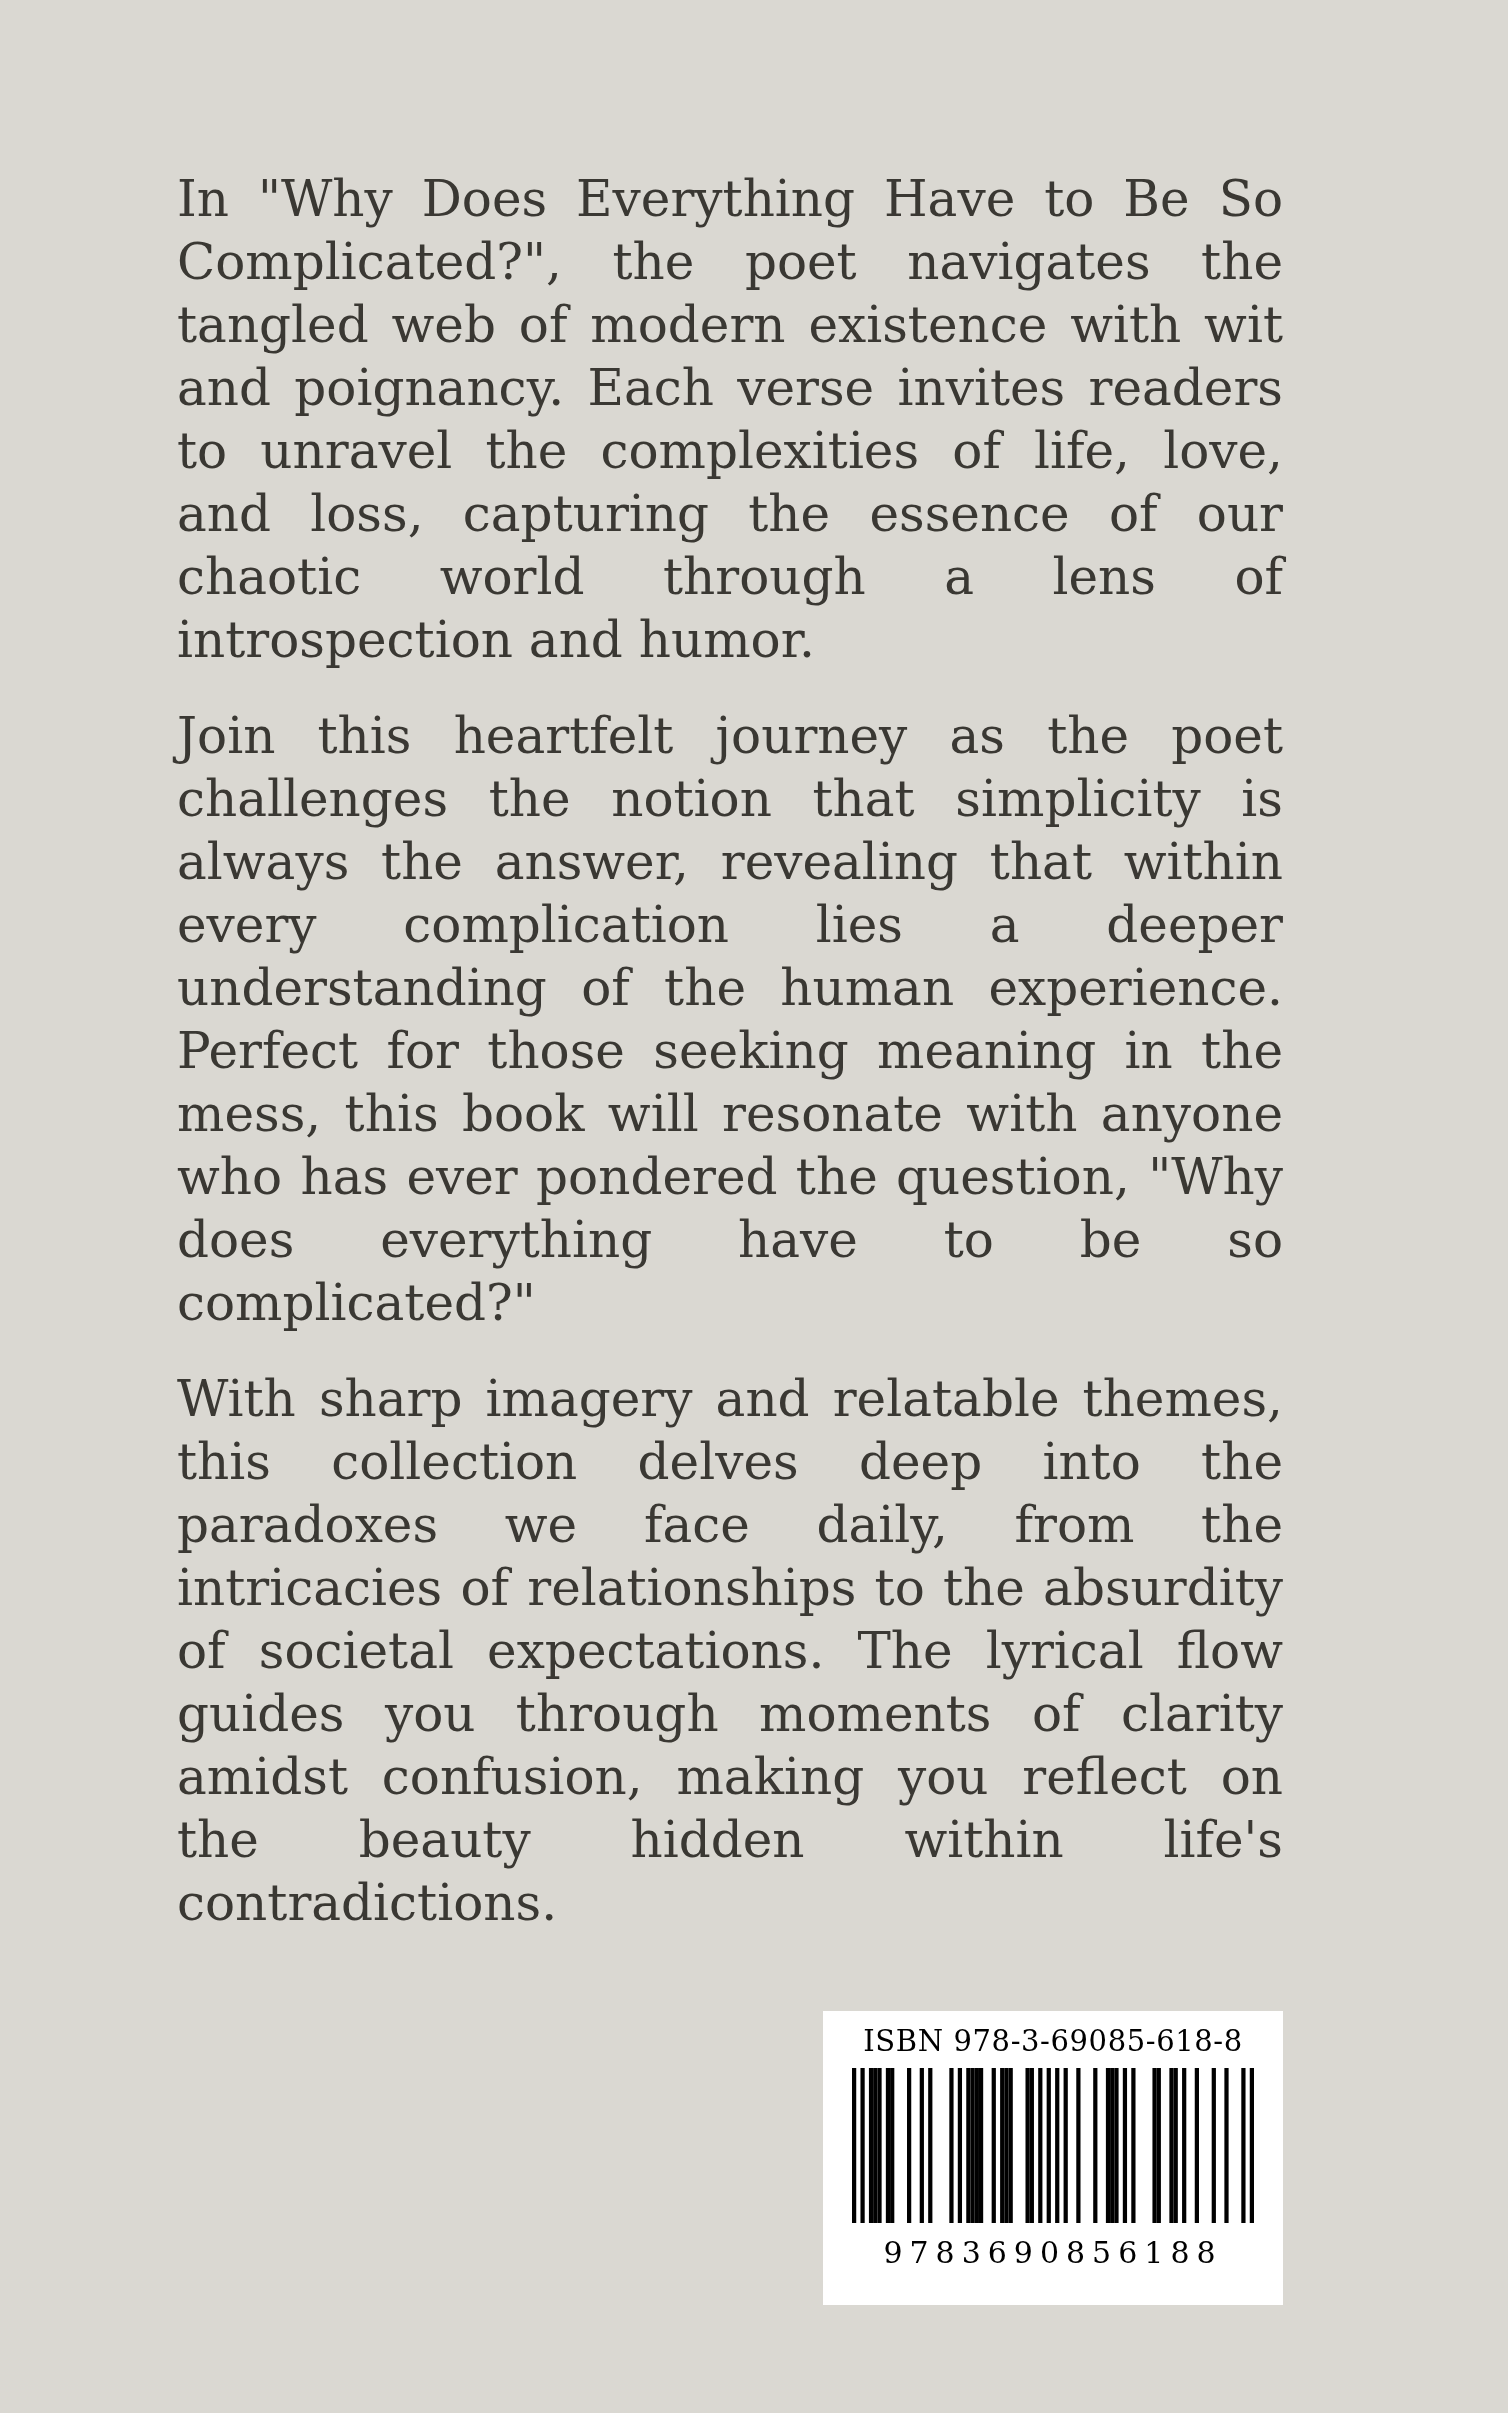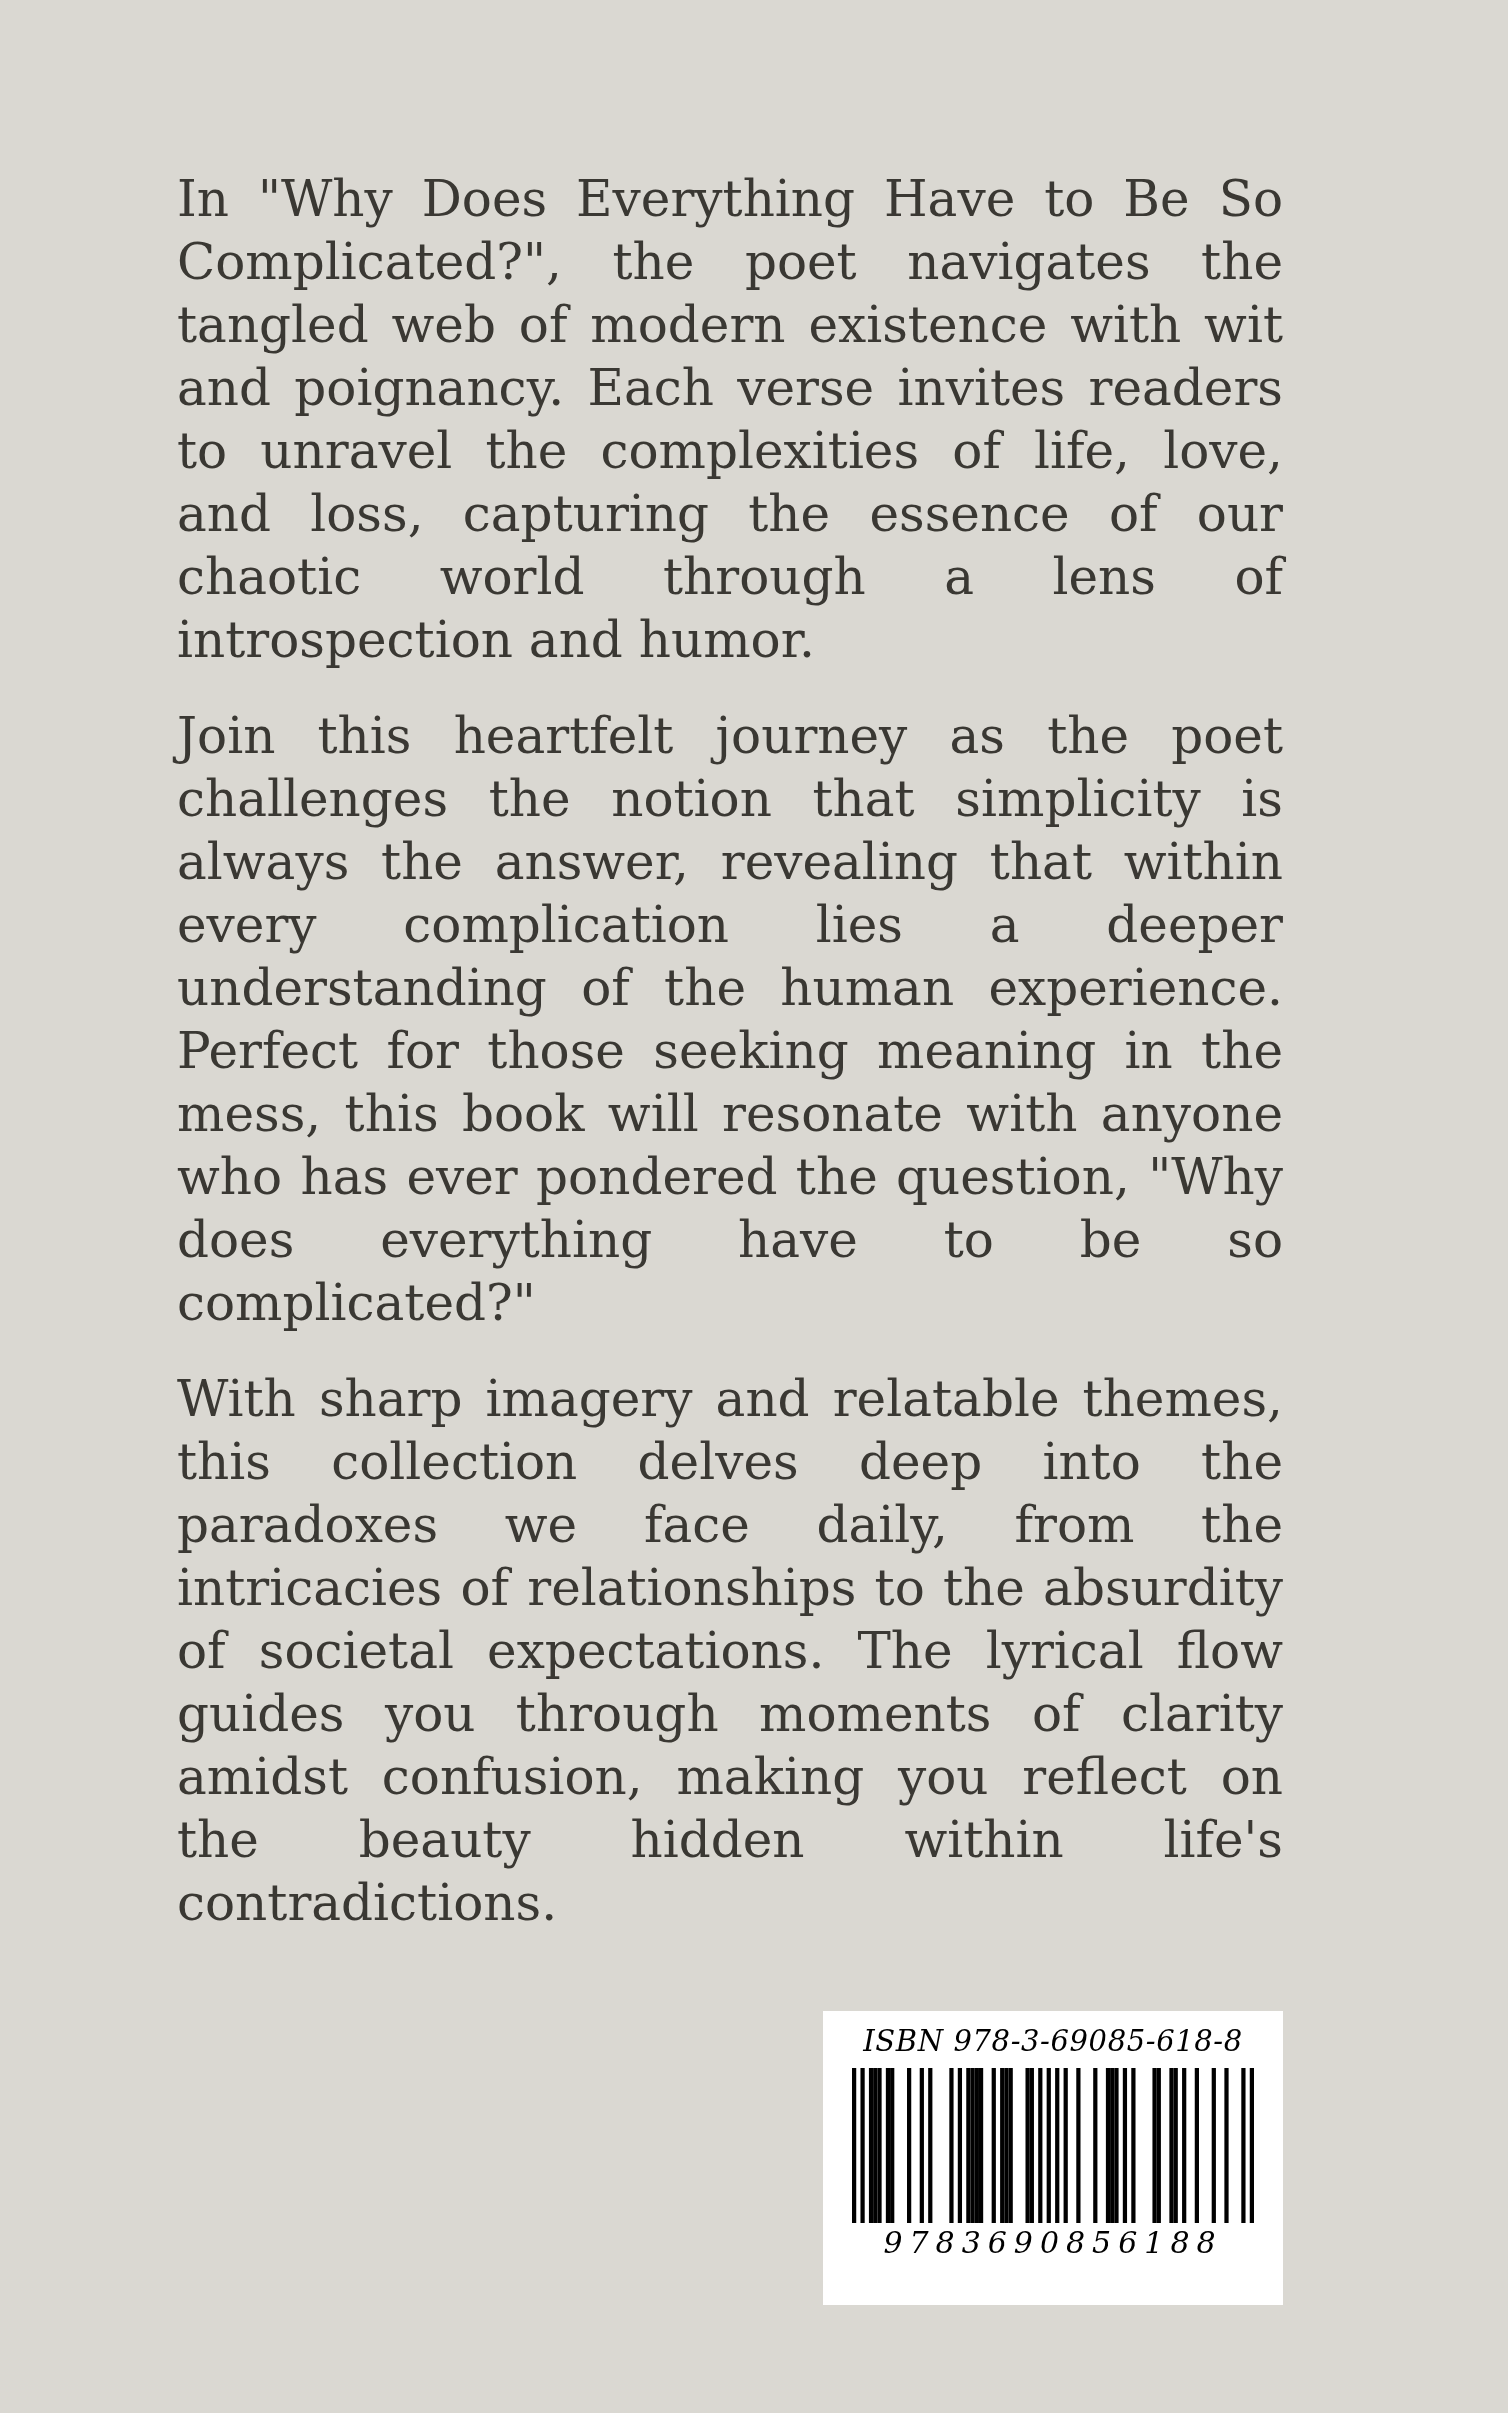--- a/index.html
+++ b/index.html
@@ -38,42 +38,41 @@
     bottom: 108px;
     width: 460px;
     height: 294px;
     background: #ffffff;
     display: flex;
     flex-direction: column;
     align-items: center;
     justify-content: flex-start;
     padding: 15px 24px 11.3px 24px;
     box-sizing: border-box;
-    font-style: italic;
   }
   .isbn-label {
     font-size: 29px;
     line-height: 1.1;
     color: #000000;
     letter-spacing: 0.6px;
     white-space: nowrap;
     margin-bottom: 10px;
   }
   .barcode {
     width: 402px;
     height: 155px;
     display: block;
     fill: #000000;
   }
   .isbn-digits {
     font-size: 30px;
     line-height: 1.1;
     color: #000000;
     letter-spacing: 7px;
-    margin-top: 3px;
+    margin-top: 13px;
     white-space: nowrap;
   }
 </style>
 </head>
 <body>
 
 <div class="cover" style="background: rgb(218, 216, 210);">
 
   <div class="blurb" style="color: rgb(58, 56, 51);">
     <p>In "Why Does Everything Have to Be So Complicated?", the poet navigates the tangled web of modern existence with wit and poignancy. Each verse invites readers to unravel the complexities of life, love, and loss, capturing the essence of our chaotic world through a lens of introspection and humor.</p>

